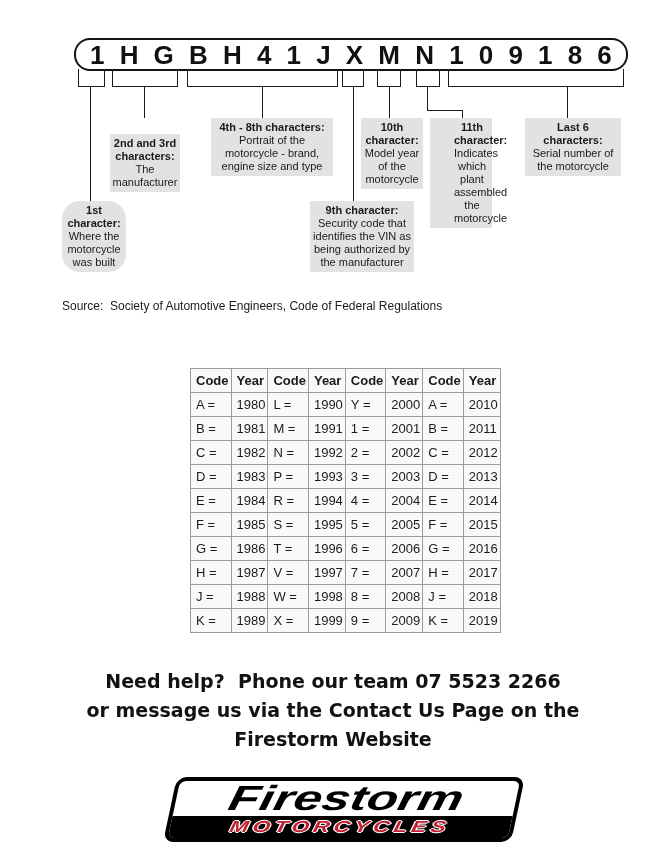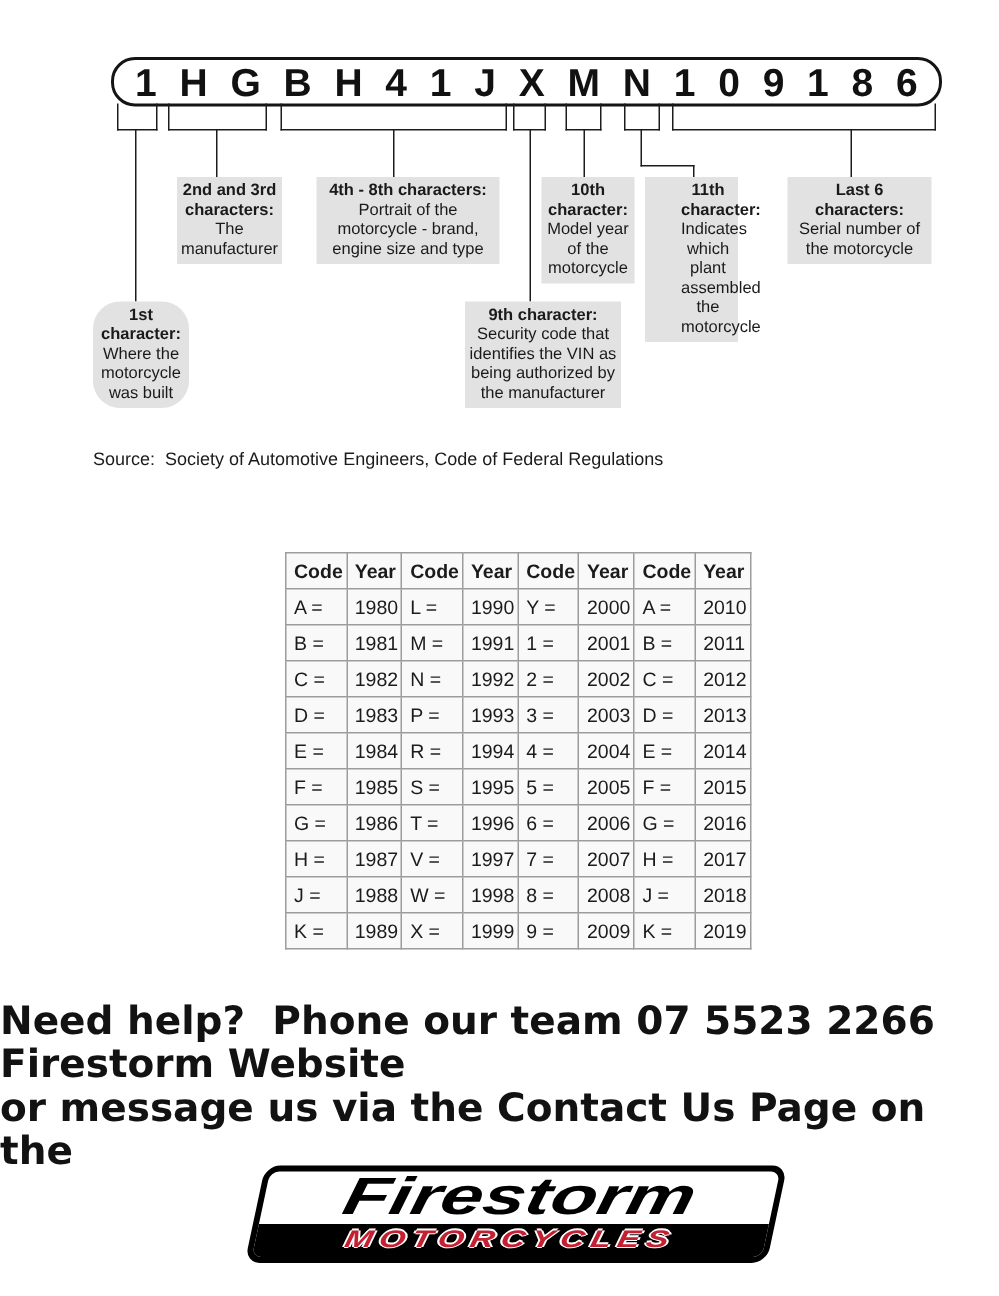--- a/index.html
+++ b/index.html
@@ -50,21 +50,21 @@
 
   
   .callout{
     position:absolute;background:var(--callout-bg);
     font-size:11px;line-height:13px;text-align:center;
     padding:3px 2px;box-sizing:border-box;color:#1a1a1a;
   }
   .callout .t{display:block;font-weight:bold;}
   .callout .b{display:block;}
   .c-first{left:62px;top:201px;width:64px;border-radius:18px;}
-  .c-second{left:110px;top:118px;width:70px;margin-left:8px;}
+  .c-second{left:110px;top:134px;width:70px;}
   .c-fourth{left:211px;top:118px;width:122px;}
   .c-ninth{left:310px;top:201px;width:104px;}
   .c-tenth{left:361px;top:118px;width:62px;}
   .c-eleventh{left:430px;top:118px;width:62px;padding-left:24px;}
   .c-last{left:525px;top:118px;width:96px;}
 
   .source{
     position:absolute;left:62px;top:299px;font-size:12px;color:#1b1b1b;
     white-space:pre-wrap;
   }
@@ -78,22 +78,22 @@
     border:1px solid var(--table-border);background:#f9f9f9;
     padding:5px 2px 5px 5px;text-align:left;line-height:13px;
     font-weight:normal;white-space:nowrap;
   }
   .year-table th{font-weight:bold;}
   .year-table th:nth-child(odd),.year-table td:nth-child(odd){width:29px;}
   .year-table th:nth-child(even),.year-table td:nth-child(even){width:26px;}
 
   
   .help{
-    position:absolute;left:0;top:667px;width:666px;
-    font-family:"DejaVu Sans",sans-serif;font-weight:bold;font-size:26px;
+    position:absolute;left:0;top:667px;width:666px;text-align:center;
+    font-family:"DejaVu Sans",sans-serif;font-weight:bold;font-size:19px;
     line-height:29px;color:#121212;
   }
   .help-line{white-space:pre-wrap;}
 
   
   .logo{
     position:absolute;left:170px;top:777px;width:348px;height:65px;
     transform:skewX(-12deg);background:#ffffff;border:4px solid #000;
     border-radius:10px;box-sizing:border-box;overflow:hidden;
   }
@@ -299,22 +299,22 @@
           <td>9 =</td>
           <td>2009</td>
           <td>K =</td>
           <td>2019</td>
         </tr>
       </tbody>
   </table>
 
   <div class="help">
     <div class="help-line">Need help?  Phone our team 07 5523 2266</div>
+    <div class="help-line">or message us via the Contact Us Page on the</div>
     <div class="help-line">Firestorm Website</div>
-    <div class="help-line">or message us via the Contact Us Page on the</div>
   </div>
 
   <div class="logo">
     <div class="logo-brand">Firestorm</div>
     <div class="logo-band">
       <span class="logo-sub">MOTORCYCLES</span>
     </div>
   </div>
 
 </div>

